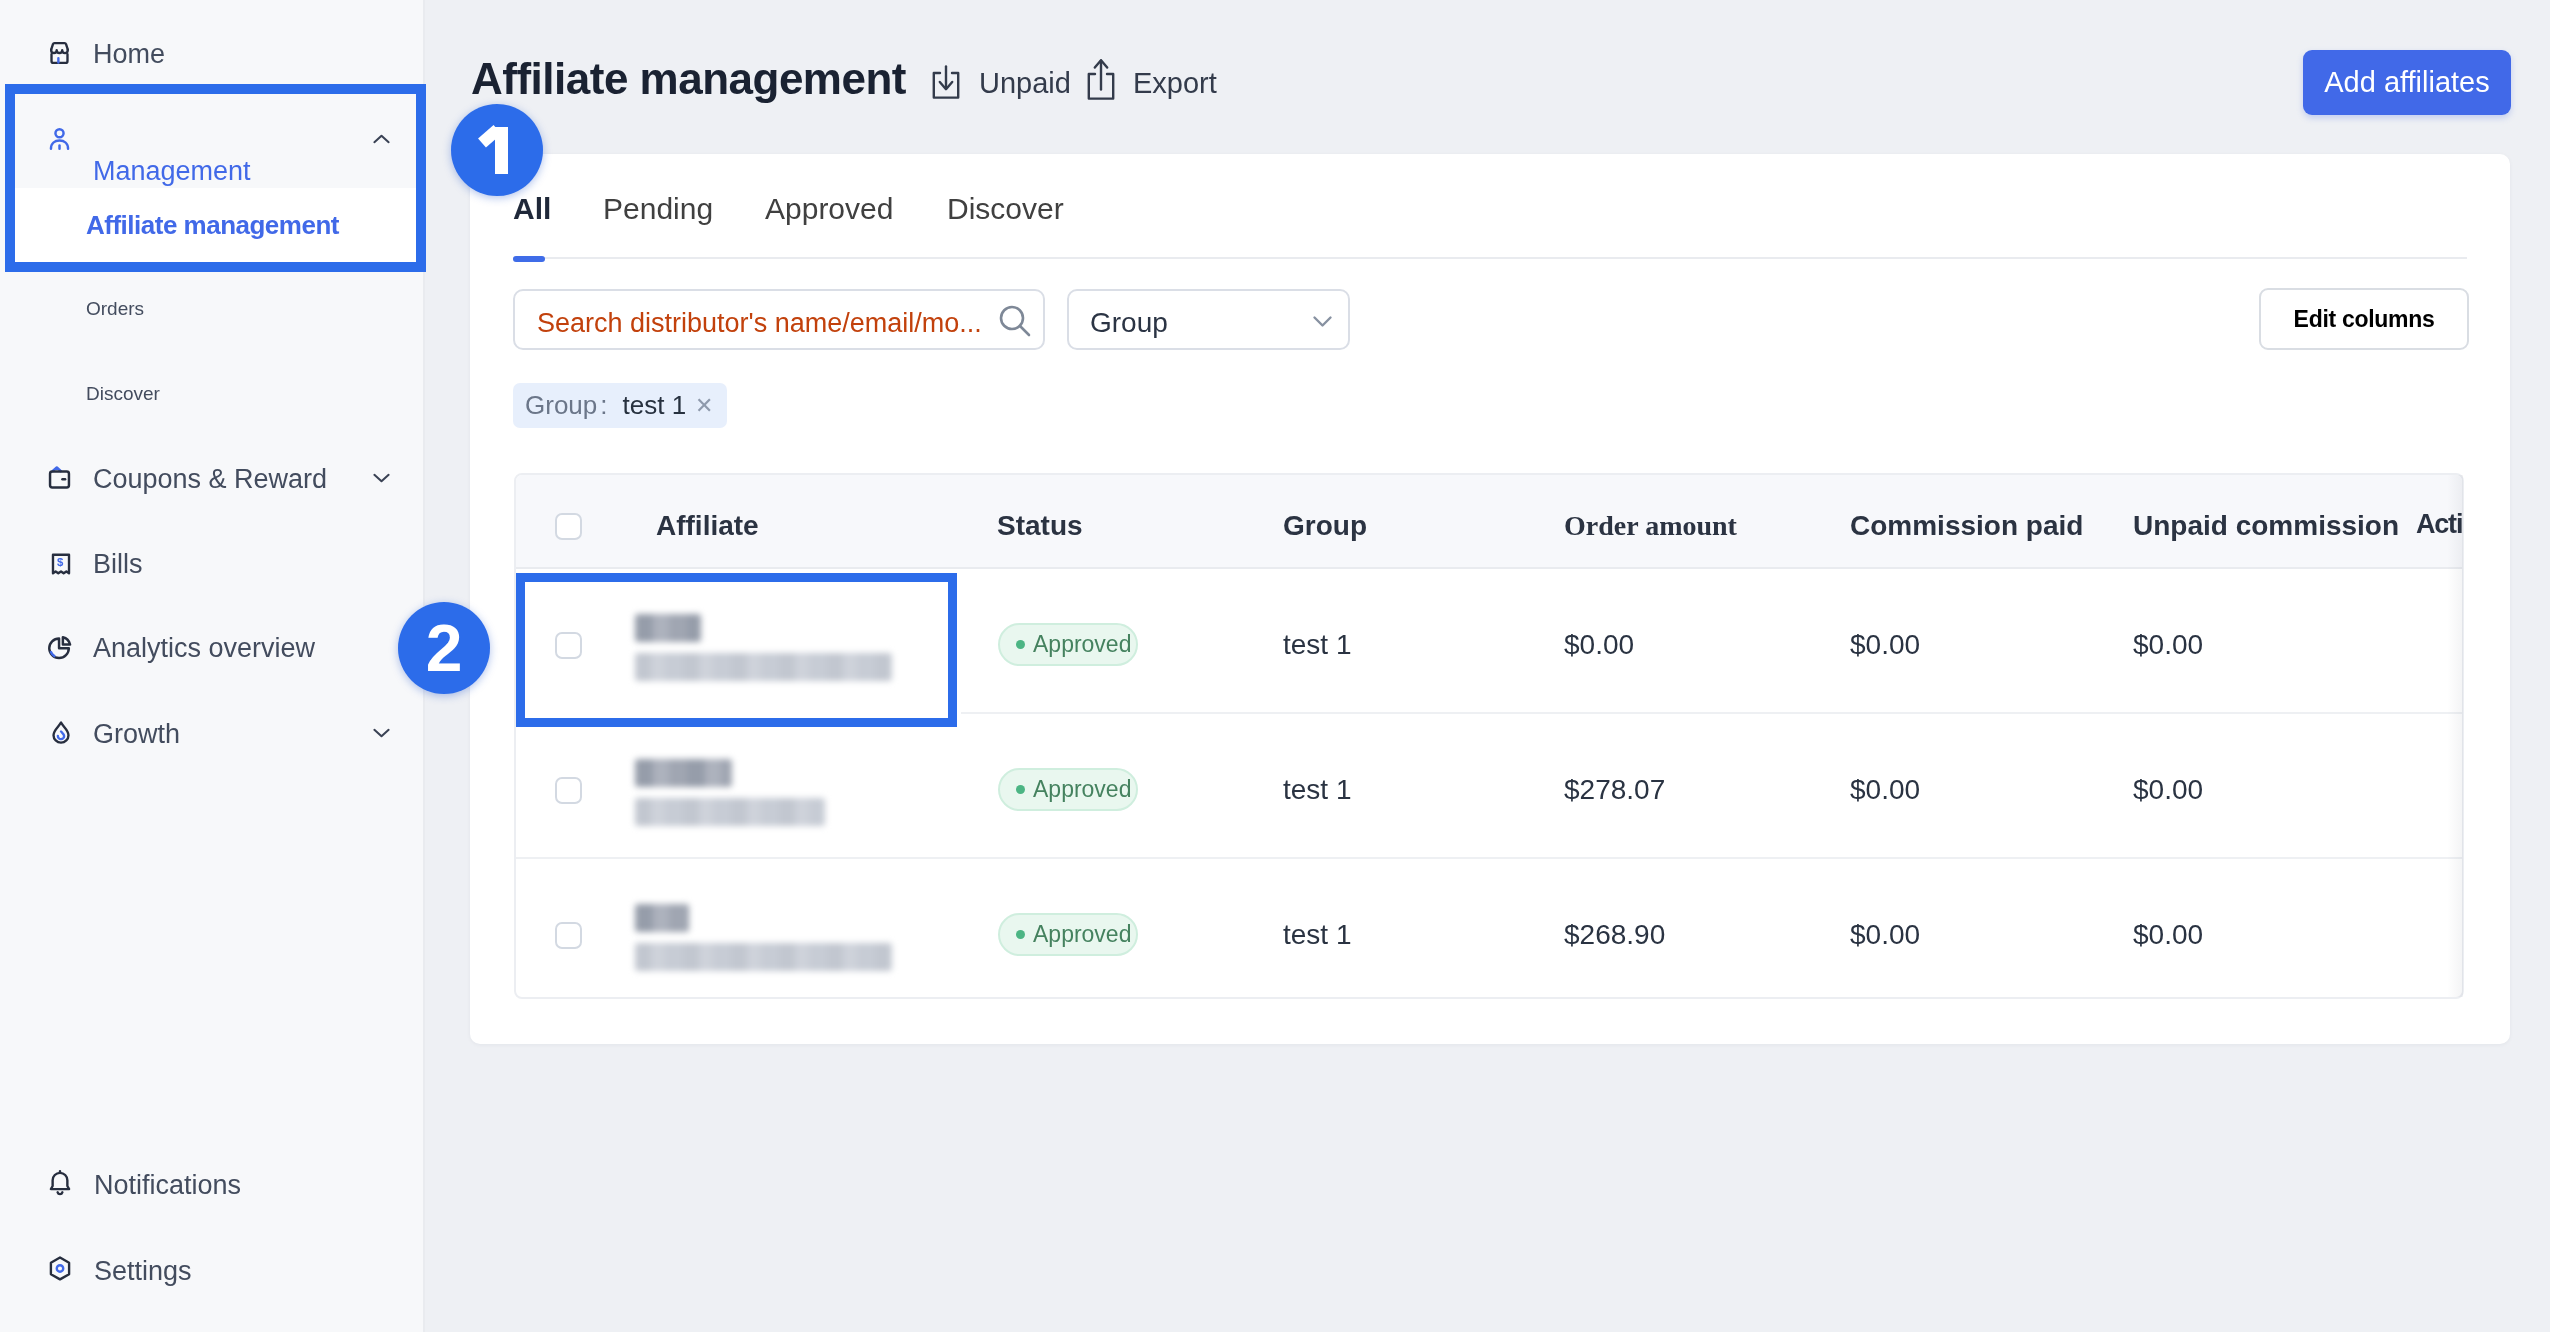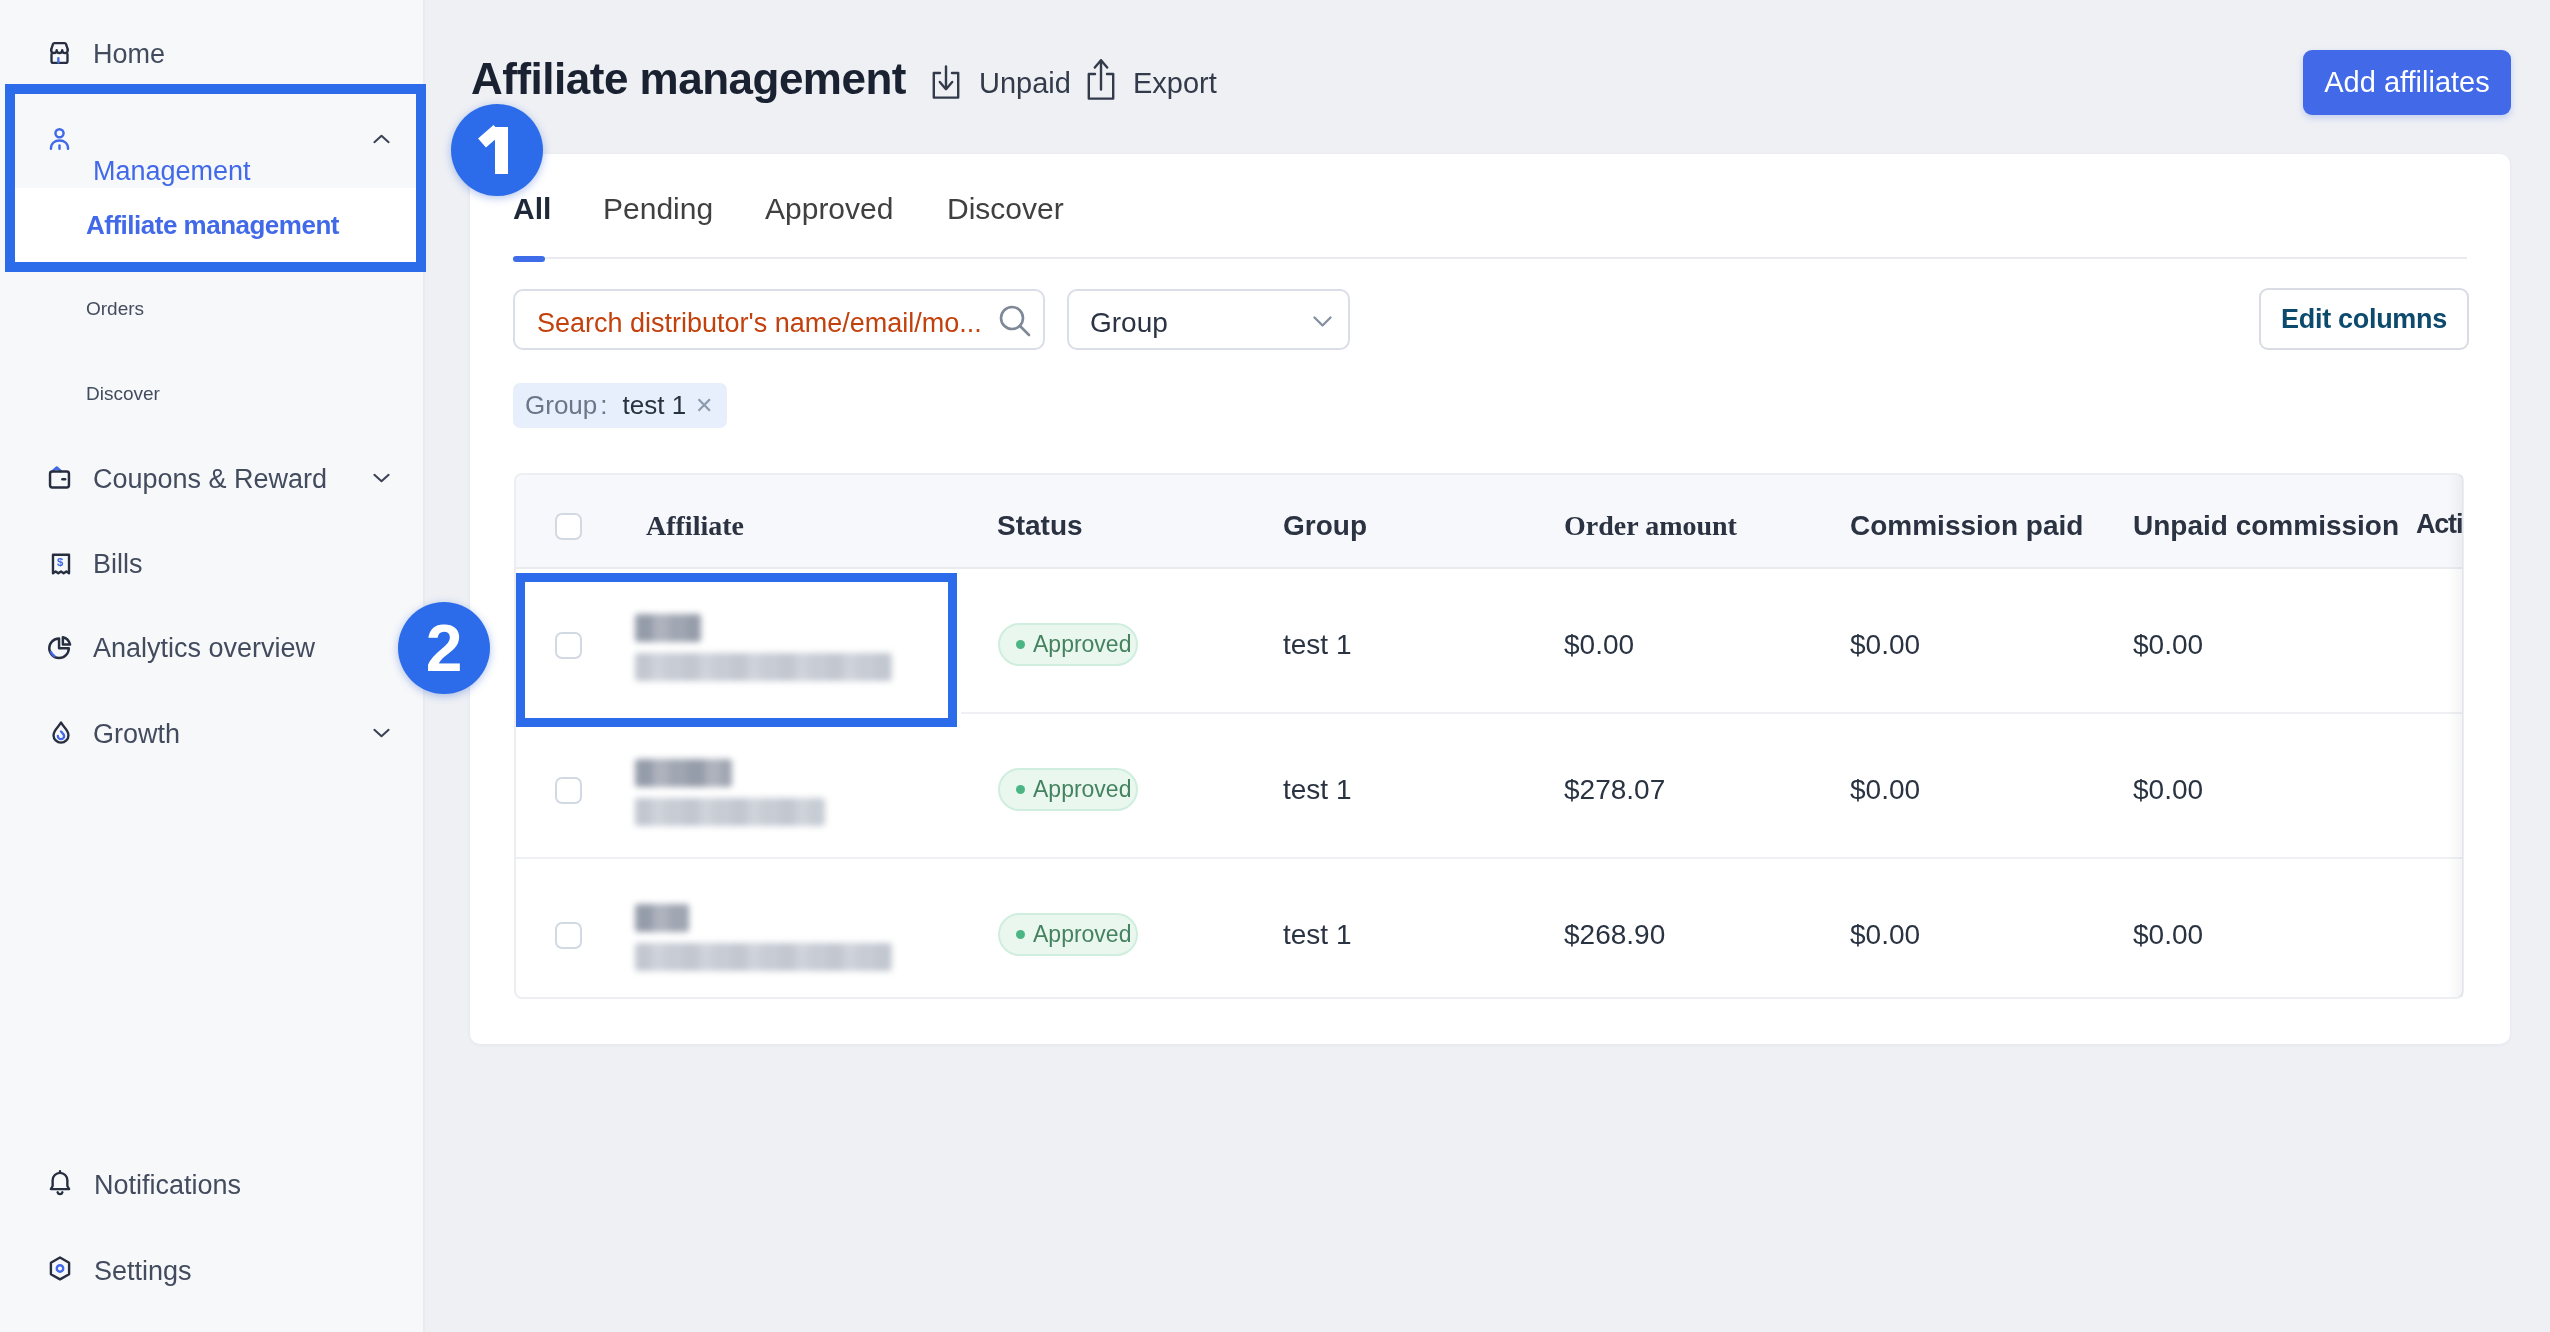--- a/index.html
+++ b/index.html
@@ -18,21 +18,21 @@
 #addbtn{position:absolute;left:2303px;top:50px;width:208px;height:65px;background:#4169e8;border-radius:9px;color:#ffffff;font-size:29px;font-weight:400;display:flex;align-items:center;justify-content:center;box-shadow:0 3px 6px rgba(64,105,232,0.25);}
 
 #card{position:absolute;left:470px;top:154px;width:2040px;height:890px;background:#ffffff;border-radius:10px;box-shadow:0 1px 4px rgba(20,30,60,0.05);}
 .tab{position:absolute;top:194px;font-size:30px;line-height:30px;color:#404040;font-weight:400;white-space:nowrap;}
 #inkbar{position:absolute;left:513px;top:256px;width:32px;height:6px;background:#3f6ce8;border-radius:3px;}
 #tabline{position:absolute;left:513px;top:257px;width:1954px;height:2px;background:#e9ebef;}
 #search{position:absolute;left:513px;top:289px;width:532px;height:61px;box-sizing:border-box;border:2px solid #dadee6;border-radius:10px;background:#fff;}
 #search .ph{position:absolute;left:22px;top:17px;font-size:27px;color:#c2410c;white-space:nowrap;}
 #gsel{position:absolute;left:1067px;top:289px;width:283px;height:61px;box-sizing:border-box;border:2px solid #dadee6;border-radius:10px;background:#fff;}
 #gsel .lbl{position:absolute;left:21px;top:16px;font-size:28px;color:#2b3444;}
-#editcols{position:absolute;left:2259px;top:288px;width:210px;height:62px;box-sizing:border-box;border:2px solid #d9dde3;border-radius:9px;background:#fff;display:flex;align-items:center;justify-content:center;font-size:27px;font-weight:600;color:#0c4a6e;letter-spacing:-0.3px;}
+#editcols{position:absolute;left:2259px;top:288px;width:210px;height:62px;box-sizing:border-box;border:2px solid #d9dde3;border-radius:9px;background:#fff;display:flex;align-items:center;justify-content:center;font-size:23px;font-weight:600;color:#000000;letter-spacing:-0.3px;}
 #chip{position:absolute;left:513px;top:383px;height:45px;background:#e7effc;border-radius:7px;display:flex;align-items:center;padding:0 13px 0 12px;font-size:26px;}
 
 #table{position:absolute;left:514px;top:473px;width:1950px;height:526px;box-sizing:border-box;border:2px solid #eceef2;border-radius:8px;overflow:hidden;background:#fff;}
 #thead{position:absolute;left:0;top:0;width:1948px;height:94px;background:#f7f8fb;border-bottom:2px solid #e9ebef;box-sizing:border-box;}
 .th{position:absolute;top:37px;font-size:28px;font-weight:700;color:#2b3342;line-height:28px;white-space:nowrap;}
 .row{position:absolute;left:0;width:1948px;height:145px;}
 .rsep{position:absolute;left:0;width:1948px;height:2px;background:#eef0f3;}
 .cell{position:absolute;font-size:28px;color:#2a3342;line-height:28px;white-space:nowrap;}
 .cbx{position:absolute;width:27px;height:27px;box-sizing:border-box;border:2px solid #d3d9e2;border-radius:7px;background:#fff;}
 .pill{position:absolute;left:482px;width:140px;height:43px;box-sizing:border-box;background:#e9f7ef;border:2px solid #cfeede;border-radius:22px;display:flex;align-items:center;}
@@ -157,21 +157,21 @@
   <div id="chip">
     <span style="color:#6b7689;">Group</span>
       <span style="color:#6b7689;margin-left:3px;">:</span>
     <span style="color:#27313f;margin-left:15px;">test 1</span>
     <span style="color:#8e99ac;margin-left:9px;font-size:22px;">✕</span>
   </div>
 
   <div id="table">
     <div id="thead">
       <div class="cbx" style="left:39px;top:38px;"></div>
-      <div class="th" style="left:130px;font-family:Liberation Serif, serif;">Affiliate</div>
+      <div class="th" style="left:140px;">Affiliate</div>
       <div class="th" style="left:481px;">Status</div>
       <div class="th" style="left:767px;">Group</div>
       <div class="th" style="left:1048px;font-family:Liberation Serif, serif;">Order amount</div>
       <div class="th" style="left:1334px;">Commission paid</div>
       <div class="th" style="left:1617px;">Unpaid commission</div>
     </div>
 
     <div class="row" style="top:94px;">
       <div class="cbx" style="left:39px;top:63px;"></div>
       <div class="blur1" style="left:119px;top:45px;width:66px;height:28px;"></div>

